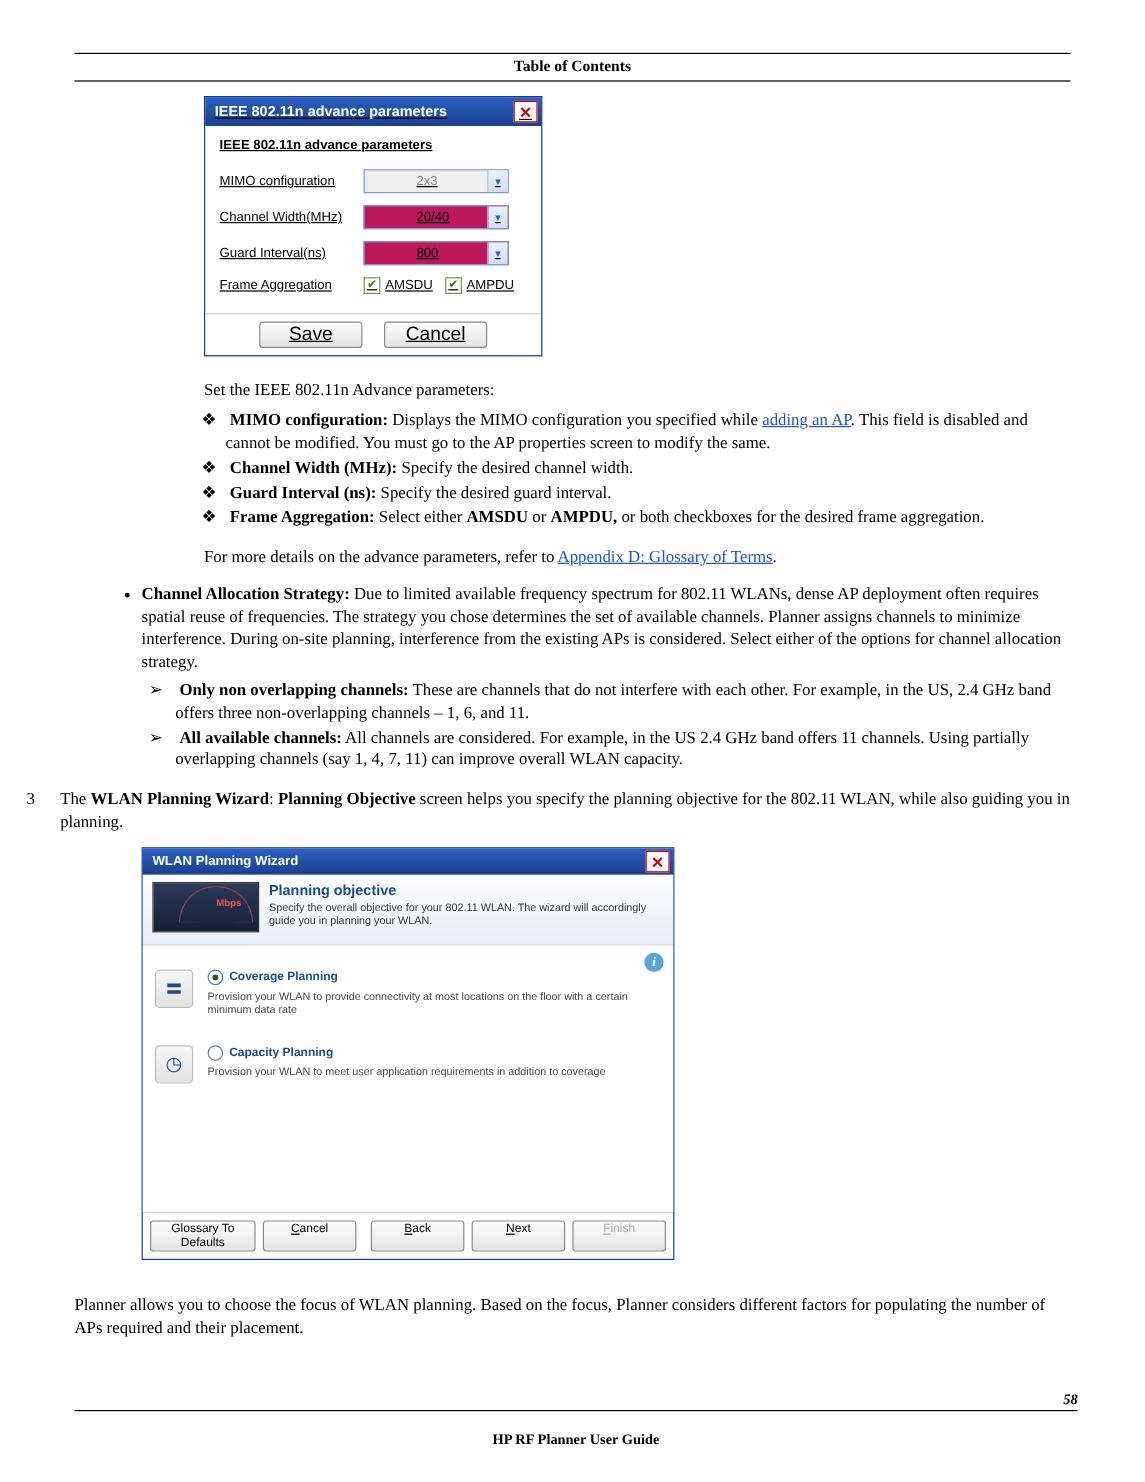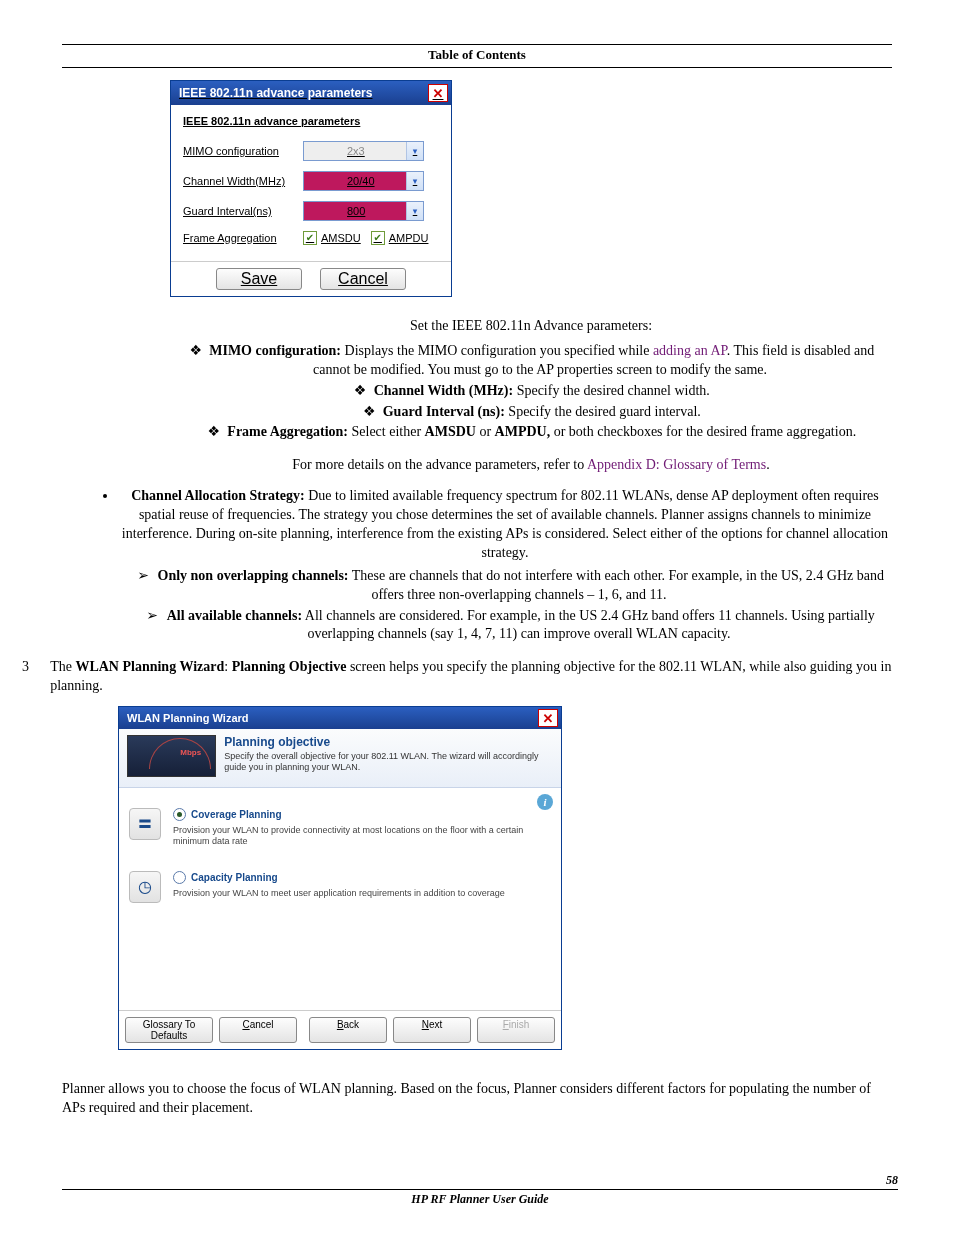--- a/index.html
+++ b/index.html
@@ -129,31 +129,31 @@
     padding: 1px 12px;
     border: 1px solid #888;
     border-radius: 3px;
     background: linear-gradient(#fdfdfd, #e4e4e4);
     font-family: Tahoma, sans-serif;
     font-size: 16px;
     text-align:center;
   }
 
   
-  .body-text { margin-left: 108px; text-align: center; }
+  .body-text { margin-left: 108px; }
   .para { margin: 6px 0; line-height: 1.35; }
   ul.diamond { list-style: none; padding-left: 18px; margin:4px 0; }
   ul.diamond > li::before {
     content: "❖";
     display:inline-block;
     width: 20px;
     margin-left:-20px;
   }
   ul.diamond > li { margin: 2px 0; line-height:1.35; }
-  a.link { color: #701a75; }
+  a.link { color: #1d4ed8; text-decoration: underline; }
 
   ul.bullet { list-style: disc; padding-left: 18px; margin:12px 0 4px 0; margin-left:-70px; }
   ul.bullet > li { margin: 2px 0; line-height:1.35; }
   ul.arrow { list-style:none; padding-left: 28px; margin:4px 0;}
   ul.arrow > li::before {
     content: "➢";
     display:inline-block;
     width: 22px;
     margin-left:-22px;
   }
@@ -291,24 +291,23 @@
   .winbtn.disabled { color:#aaa; }
   .winbtn u { text-decoration: underline; }
 
   .footer {
     position:absolute;
     bottom: 28px;
     left: 62px; right:56px;
   }
   .footer-title {
     text-align:center;
-    font-style:italic;
     font-weight:bold;
     font-size:12px;
-    margin-top:2px;
+    margin-top:16px;
   }
   .page-num {
     position:absolute;
     right:0;
     top:-16px;
     font-style:italic;
     font-weight:bold;
     font-size:12px;
   }
 </style>

